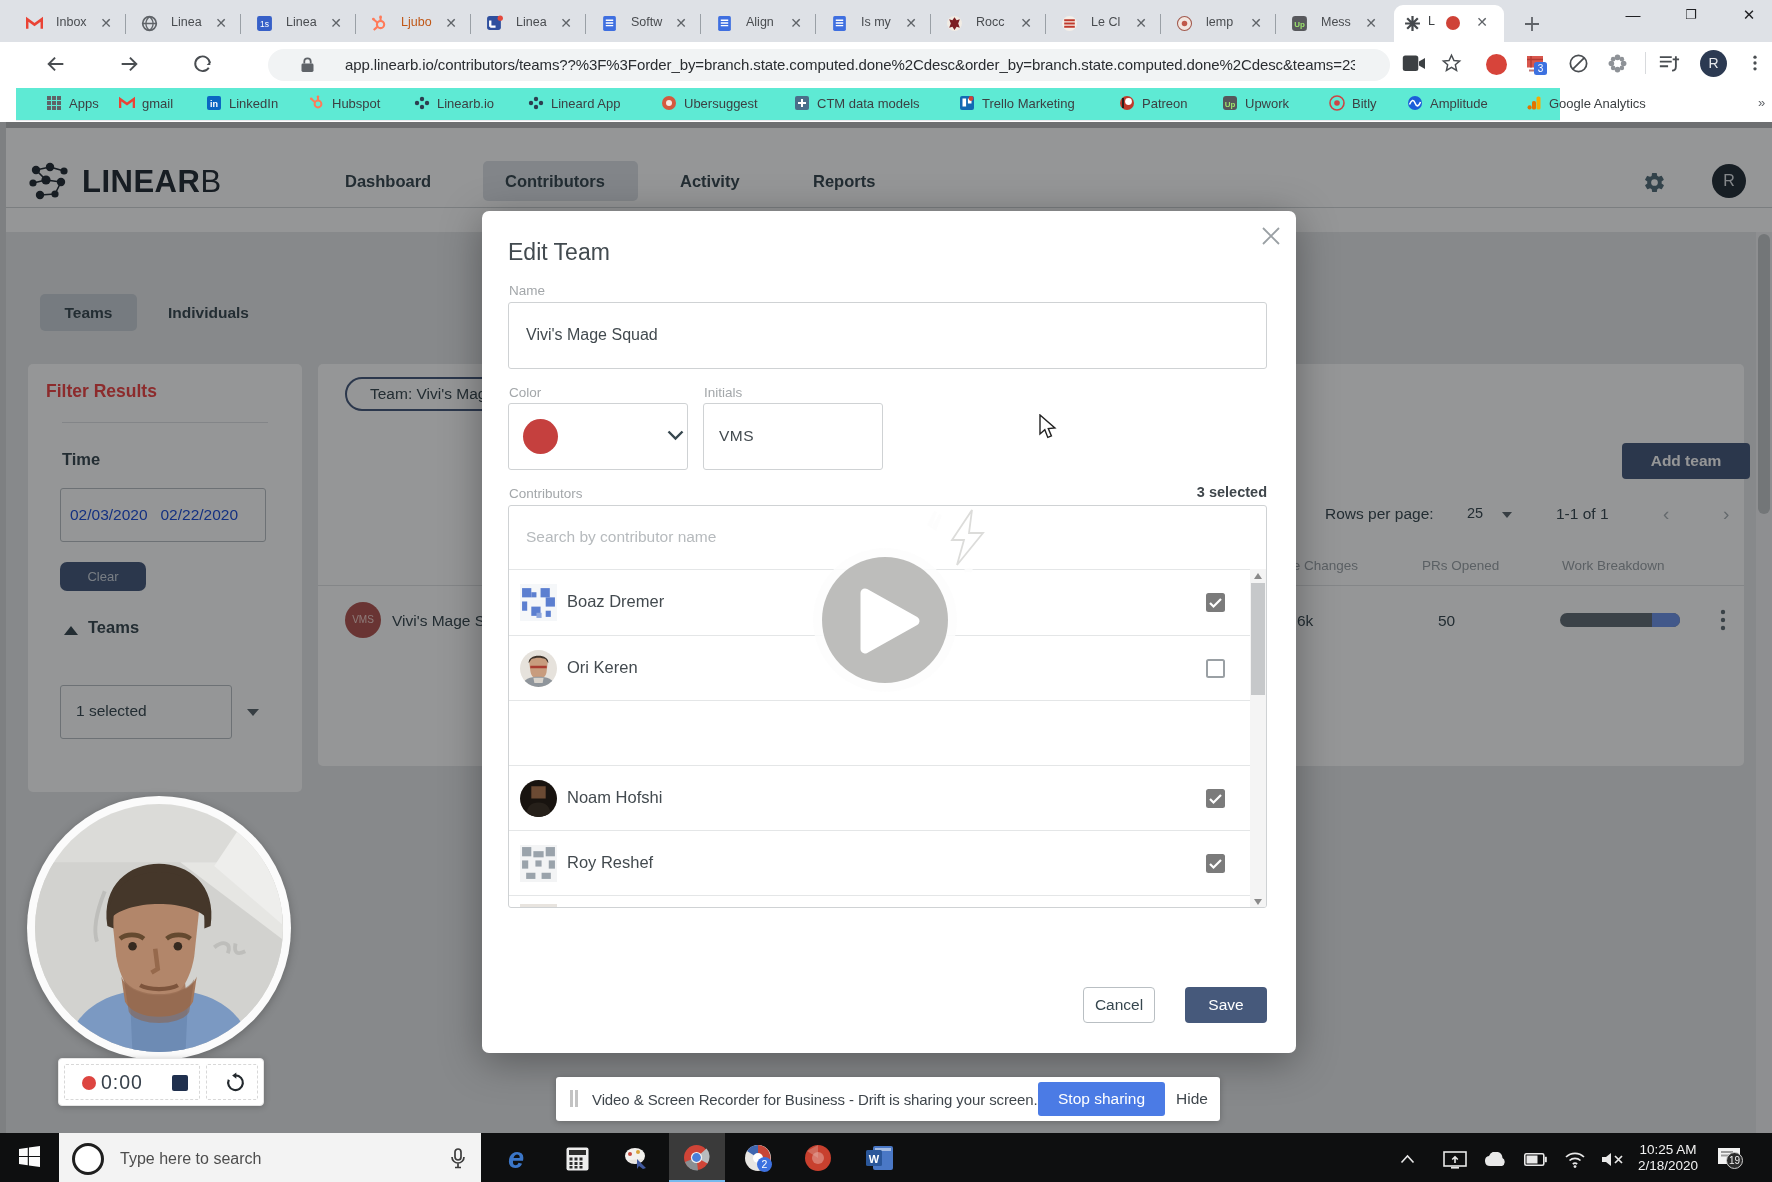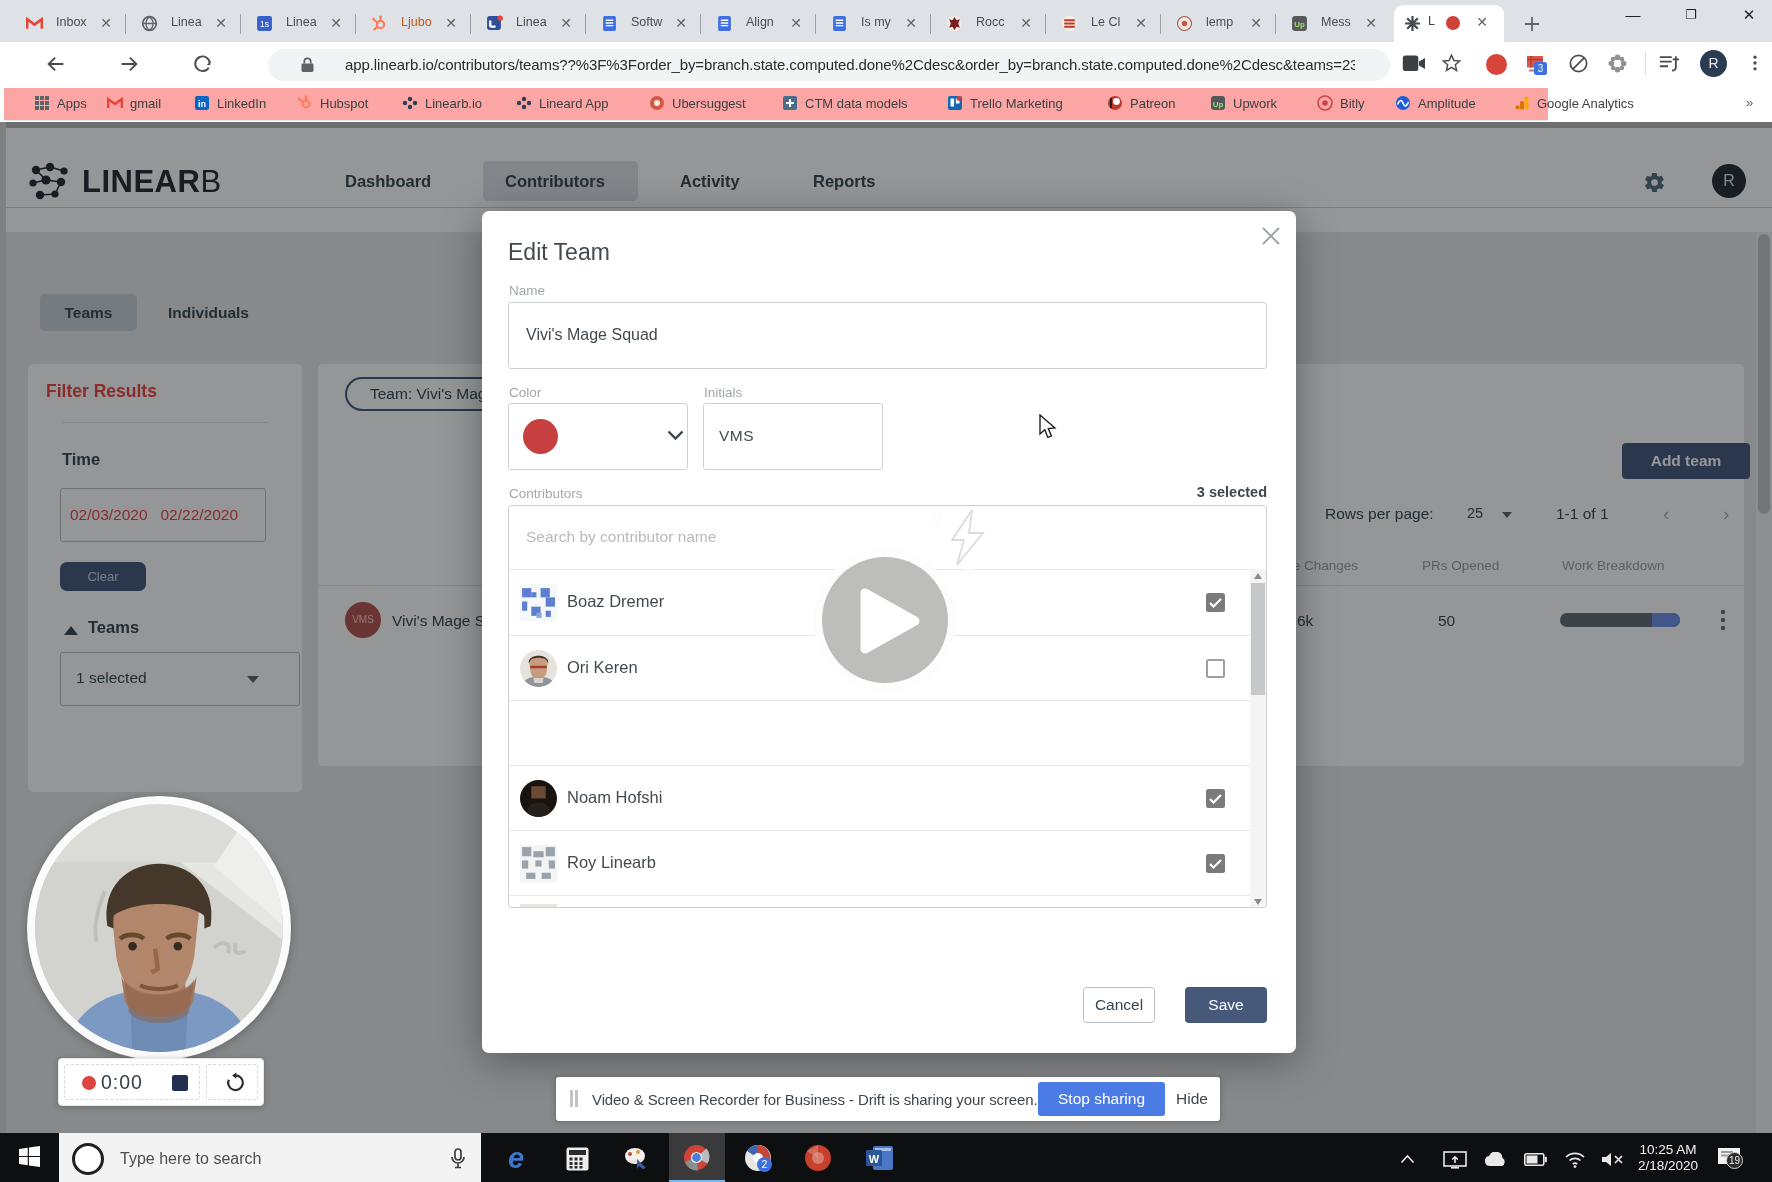--- a/index.html
+++ b/index.html
@@ -18,21 +18,21 @@
   #activetab { position:absolute; left:1394px; top:5px; width:110px; height:37px; background:#fff; border-radius:9px 9px 0 0; }
   #newtab { position:absolute; left:1520px; top:12px; width:24px; height:24px; }
   .winctl { position:absolute; top:0px; width:46px; height:32px; color:#202124; text-align:center; line-height:30px; font-size:15px; }
 
   
   #toolbar { position:absolute; left:0; top:42px; width:1772px; height:46px; background:#fff; }
   #urlbar { position:absolute; left:268px; top:7px; width:1122px; height:32px; background:#f1f3f4; border-radius:16px; }
   #urltext { position:absolute; left:77px; top:7px; width:1010px; height:19px; font-size:15px; letter-spacing:-0.1px; color:#2a2d31; white-space:nowrap; overflow:hidden; }
 
   
-  #bookmarks { position:absolute; left:4px; top:88px; width:1544px; height:33px; background:#fca5a5; border-bottom:1px solid #e8eaed; }
+  #bookmarks { position:absolute; left:16px; top:88px; width:1544px; height:33px; background:#5eead4; border-bottom:1px solid #e8eaed; }
   .bm { position:absolute; top:7px; height:18px; font-size:13px; color:#3c4043; white-space:nowrap; }
   .bm .bi { display:inline-block; width:16px; height:16px; vertical-align:-3px; margin-right:7px; }
 
   
   #page { position:absolute; left:0; top:122px; width:1772px; height:1011px; background:#e7e9ea; overflow:hidden; }
   #pagetopshadow { position:absolute; left:0; top:0; width:1772px; height:6px; background:#b9bbbc; }
   #appheader { position:absolute; left:0; top:6px; width:1772px; height:104px; background:#fff; }
   #appheader .hline { position:absolute; left:0; top:79px; width:1772px; height:1px; background:#d2d5d7; }
   .nav { position:absolute; top:44px; font-size:16.5px; font-weight:700; color:#37474f; }
   #navcontrib { position:absolute; left:483px; top:33px; width:155px; height:40px; background:#dde2e6; border-radius:5px; }
@@ -372,26 +372,26 @@
     </div>
 
     <div class="chip" style="left:40px; top:172px; width:97px; height:37px; line-height:37px; text-align:center;">Teams</div>
     <div class="abs" style="left:168px; top:172px; height:37px; line-height:37px; font-size:15.5px; font-weight:700; color:#37474f;text-align:right;">Individuals</div>
 
     <div id="filtercard">
       <div class="abs" style="left:18px;top:17px;font-size:17.5px;font-weight:700;color:#ef4444;">Filter Results</div>
       <div class="abs" style="left:34px;top:58px;width:206px;height:1px;background:#dfe2e4;"></div>
       <div class="abs" style="left:34px;top:86px;font-size:16.5px;font-weight:700;color:#37474f;">Time</div>
       <div class="abs" style="left:32px;top:124px;width:206px;height:54px;border:1.5px solid #b9bfc3;border-radius:3px;">
-        <div class="abs" style="left:9px;top:17px;font-size:15.5px;color:#ef4444;">02/03/2020&nbsp;&nbsp;&nbsp;02/22/2020</div>
+        <div class="abs" style="left:9px;top:17px;font-size:15.5px;color:#1d4ed8;">02/03/2020&nbsp;&nbsp;&nbsp;02/22/2020</div>
       </div>
       <div class="abs" style="left:32px;top:198px;width:86px;height:29px;background:#46597b;border-radius:7px;color:#cdd4de;font-size:13px;text-align:center;line-height:29px;">Clear</div>
       <div class="abs" style="left:36px;top:262px;width:0;height:0;border-left:7px solid transparent;border-right:7px solid transparent;border-bottom:9px solid #37474f;"></div>
       <div class="abs" style="left:60px;top:254px;font-size:16.5px;font-weight:700;color:#37474f;">Teams</div>
-      <div class="abs" style="left:32px;top:288px;width:240px;height:54px;border:1.5px solid #b9bfc3;border-radius:3px;">
+      <div class="abs" style="left:32px;top:321px;width:172px;height:54px;border:1.5px solid #b9bfc3;border-radius:3px;">
         <div class="abs" style="left:15px;top:16px;font-size:15.5px;color:#37474f;">1 selected</div>
         <div class="abs" style="left:186px;top:23px;width:0;height:0;border-left:6px solid transparent;border-right:6px solid transparent;border-top:7px solid #5a646b;"></div>
       </div>
     </div>
     <div id="tablecard">
       <div class="abs" style="left:27px;top:141px;width:1340px;height:40px;">
         <div class="abs" style="left:0;top:0;width:1340px;font-size:15.5px;color:#37474f;">
           <span style="position:absolute;left:980px;">Rows&nbsp;per&nbsp;page:</span>
           <span style="position:absolute;left:1122px;font-size:14.5px;">25</span>
           <span style="position:absolute;left:1211px;">1-1&nbsp;of&nbsp;1</span>
@@ -525,21 +525,21 @@
               <rect x="2" y="2" width="9" height="9"></rect>
               <rect x="13" y="6" width="10" height="6"></rect>
               <rect x="25" y="2" width="9" height="9"></rect>
               <rect x="2" y="15" width="6" height="8"></rect>
               <rect x="15" y="15" width="6" height="6"></rect>
               <rect x="28" y="15" width="6" height="8"></rect>
               <rect x="6" y="27" width="9" height="6"></rect>
               <rect x="21" y="27" width="9" height="6"></rect>
             </g>
           </svg>
-        <div class="rname">Roy Linearb</div>
+        <div class="rname">Roy Reshef</div>
         <div class="cb on"><svg width="19" height="19" viewBox="0 0 19 19">
               <path d="M4 10l3.5 3.5L15 6" fill="none" stroke="#fff" stroke-width="2.2"></path>
             </svg></div>
       </div>
       <div class="rowline" style="left:0px;top:389px;width:757px;"></div>
       <div class="abs" style="left:11px;top:398px;width:37px;height:10px;overflow:hidden;">
           <div style="width:37px;height:37px;background:#e8e4df;"></div>
         </div>
 
       <div class="abs" style="left:741px;top:63px;width:16px;height:340px;background:#f4f4f4;">

